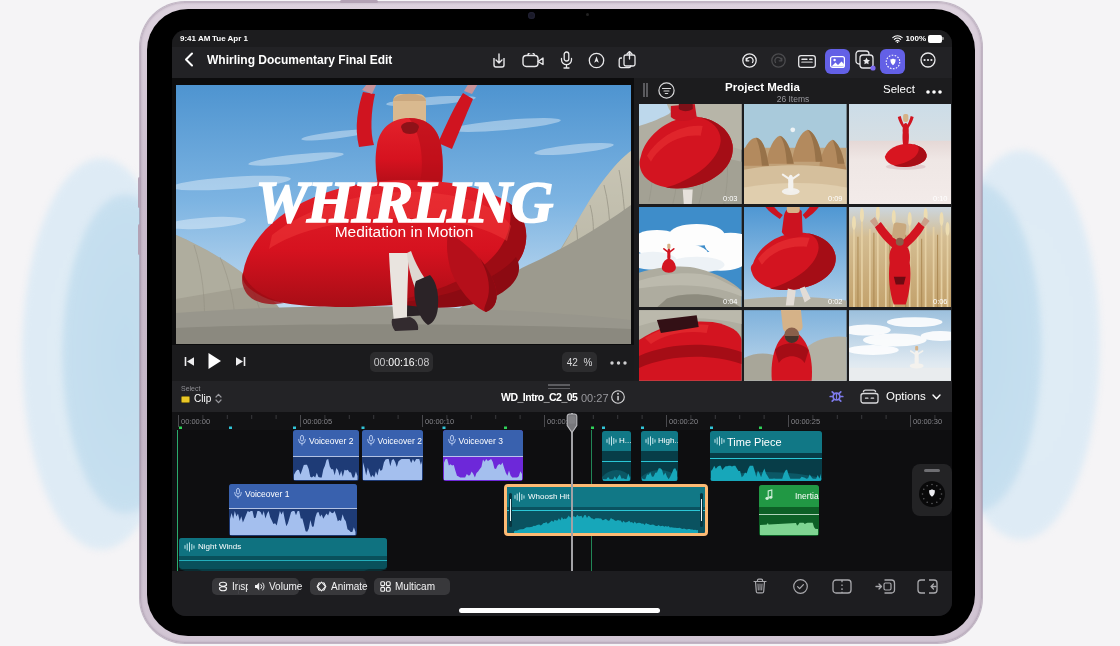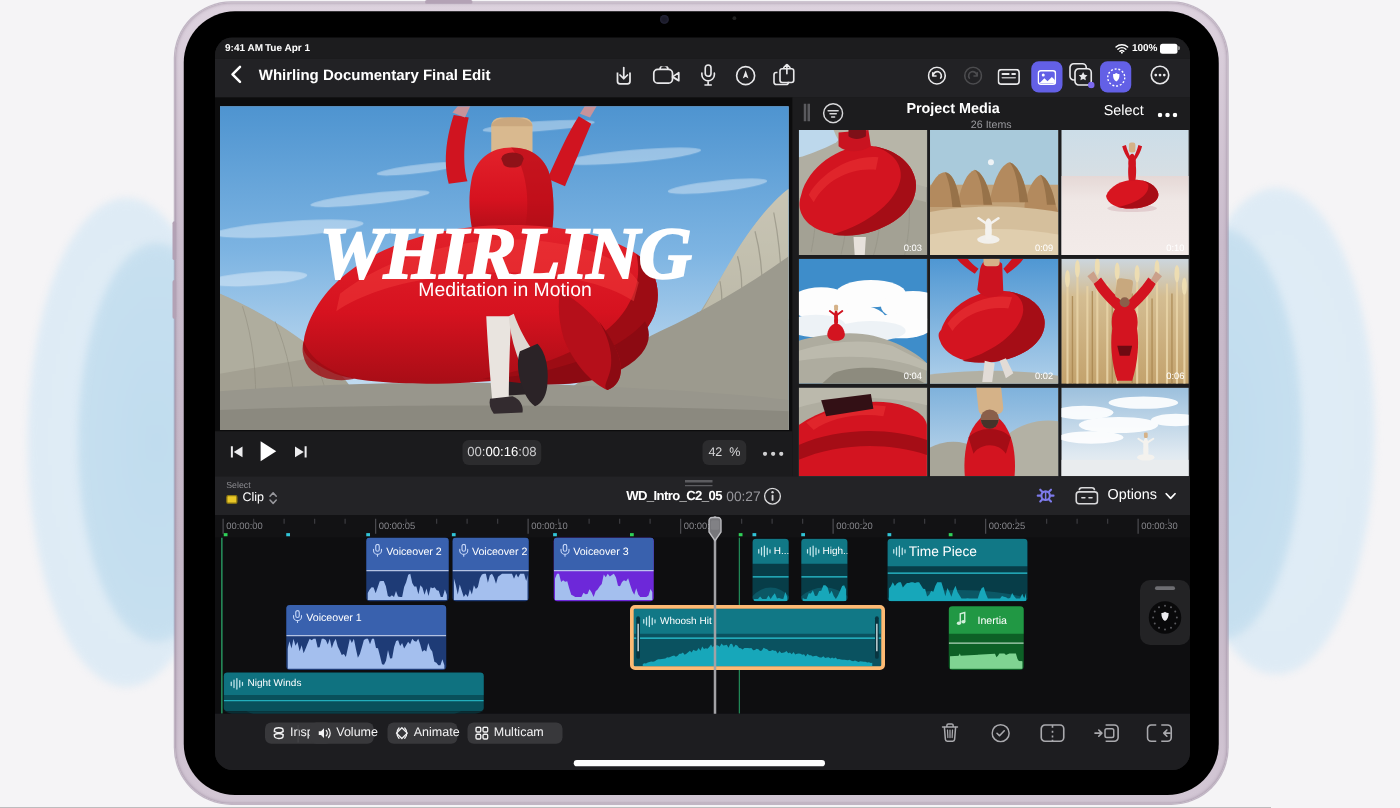--- a/index.html
+++ b/index.html
@@ -692,21 +692,21 @@
 <div class="abs" style="left:193px; top:6px; width:3px; height:34px; background:#083540; border-radius:1.5px;"></div>
 <div class="abs" style="left:194px; top:12px; width:1.2px; height:22px; background:#e8f4f6;"></div>
 </div>
         <div class="clip" style="left:587px; top:54.5px; width:60px; height:51px; background:#0d6026;">
 <div class="abs" style="left:0; top:0; width:60px; height:22px; background:#219844;"></div>
 <svg class="abs" style="left:6px; top:4px;" width="9" height="12" viewBox="0 0 9 12">
             <path d="M3.2 9.3 V2 l3.6 -1 v7.2" fill="none" stroke="#d2efdb" stroke-width="1.1"></path>
             <ellipse cx="2.1" cy="9.5" rx="1.7" ry="1.4" fill="#d2efdb"></ellipse>
             <ellipse cx="5.7" cy="8.4" rx="1.7" ry="1.4" fill="#d2efdb"></ellipse>
           </svg>
-<span class="cliplabel" style="top:6px; font-size:8.5px; left:23px;">Inertia</span>
+<span class="cliplabel" style="top:6px; font-size:8.5px; left:36px;">Inertia</span>
 <div class="abs" style="left:0; top:29px; width:60px; height:1.2px; background:#cfe9d6; opacity:.85;"></div>
 <svg class="abs" style="left:1px; top:33px;" width="58" height="17" viewBox="0 0 58 17">
             <polygon points="0,17 0,7 36,5 38,10 58,11 58,17" fill="#7fd492"></polygon>
             <polygon points="0,17 0.0,9.1 1.3,11.1 2.6,11.1 4.0,11.1 5.3,8.8 6.6,7.1 7.9,4.7 9.2,8.7 10.5,9.5 11.9,11.1 13.2,11.1 14.5,11.1 15.8,11.1 17.1,11.1 18.5,9.7 19.8,9.2 21.1,11.1 22.4,10.3 23.7,7.2 25.0,11.1 26.4,8.1 27.7,6.2 29.0,7.7 30.3,11.1 31.6,6.6 33.0,8.2 34.3,11.1 35.6,11.1 36.9,7.7 38.2,6.7 39.5,4.7 40.9,4.7 42.2,4.7 43.5,4.7 44.8,5.9 46.1,5.3 47.5,4.7 48.8,4.7 50.1,4.7 51.4,4.7 52.7,4.7 54.0,9.1 55.4,11.1 56.7,11.1 58.0,11.1 58.0,17" fill="#7fd492"></polygon>
           </svg>
 </div>
         <div class="clip" style="left:7px; top:107.5px; width:208px; height:31px; background:#09505b;">
 <div class="abs" style="left:0; top:0; width:208px; height:18px; background:#0f7280;"></div>
 <svg class="abs" style="left:5px; top:4px;" width="11" height="10" viewBox="0 0 11 10">
             <g stroke="#c3e6eb" stroke-width="1" stroke-linecap="round">

